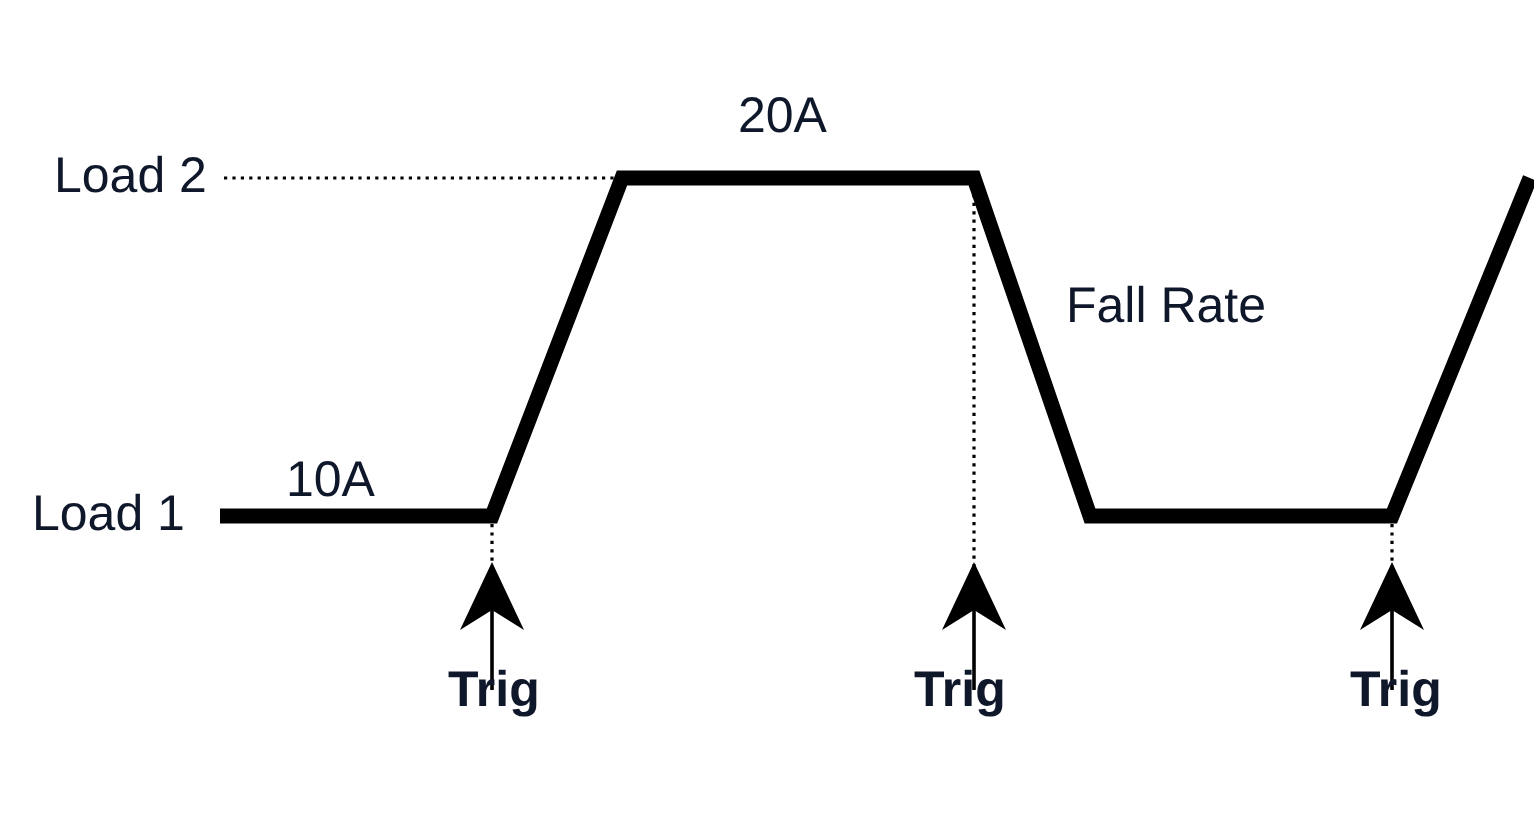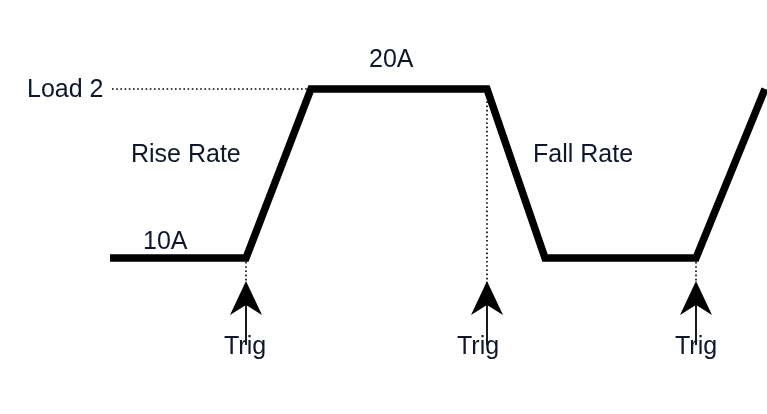--- a/index.html
+++ b/index.html
@@ -64,20 +64,21 @@
     text-align: center;
   }
   .label-value {
     font-size: 25px;
   }
   .label-rate {
     font-size: 25px;
   }
   .label-trig {
     font-size: 25px;
+    font-weight: bold;
   }
   
   #label-load2 { left: 27px;  top: 76px; }
   #label-load1 { left: 16px;  top: 245px; }
   #label-10a   { left: 143px; top: 228px; }
   #label-20a   { left: 369px; top: 46px;  }
   #label-rise  { left: 131px; top: 141px; }
   #label-fall  { left: 533px; top: 141px; }
   #label-trig1 { left: 224px; top: 333px; }
   #label-trig2 { left: 457px; top: 333px; }
@@ -103,26 +104,26 @@
     <path class="arrow-head" d="M 487 281 L 503 315 L 487 305 L 471 315 Z"></path>
 
     <path class="guide-dotted" d="M 696 262 L 696 284"></path>
     <path class="trig-stem" d="M 696 300 L 696 345"></path>
     <path class="arrow-head" d="M 696 281 L 712 315 L 696 305 L 680 315 Z"></path>
 
   </svg>
 
   <div id="label-load2" class="diagram-text label-axis">Load 2</div>
 
+  <div id="label-load1" class="diagram-text label-axis">Load 1</div>
 
   <div id="label-10a" class="diagram-text label-value">10A</div>
 
   <div id="label-20a" class="diagram-text label-value">20A</div>
 
-  <div id="label-rise" class="diagram-text label-rate">Rise Rate</div>
 
   <div id="label-fall" class="diagram-text label-rate">Fall Rate</div>
 
   <div id="label-trig1" class="diagram-text label-trig">Trig</div>
 
   <div id="label-trig2" class="diagram-text label-trig">Trig</div>
 
   <div id="label-trig3" class="diagram-text label-trig">Trig</div>
 
 </div>

